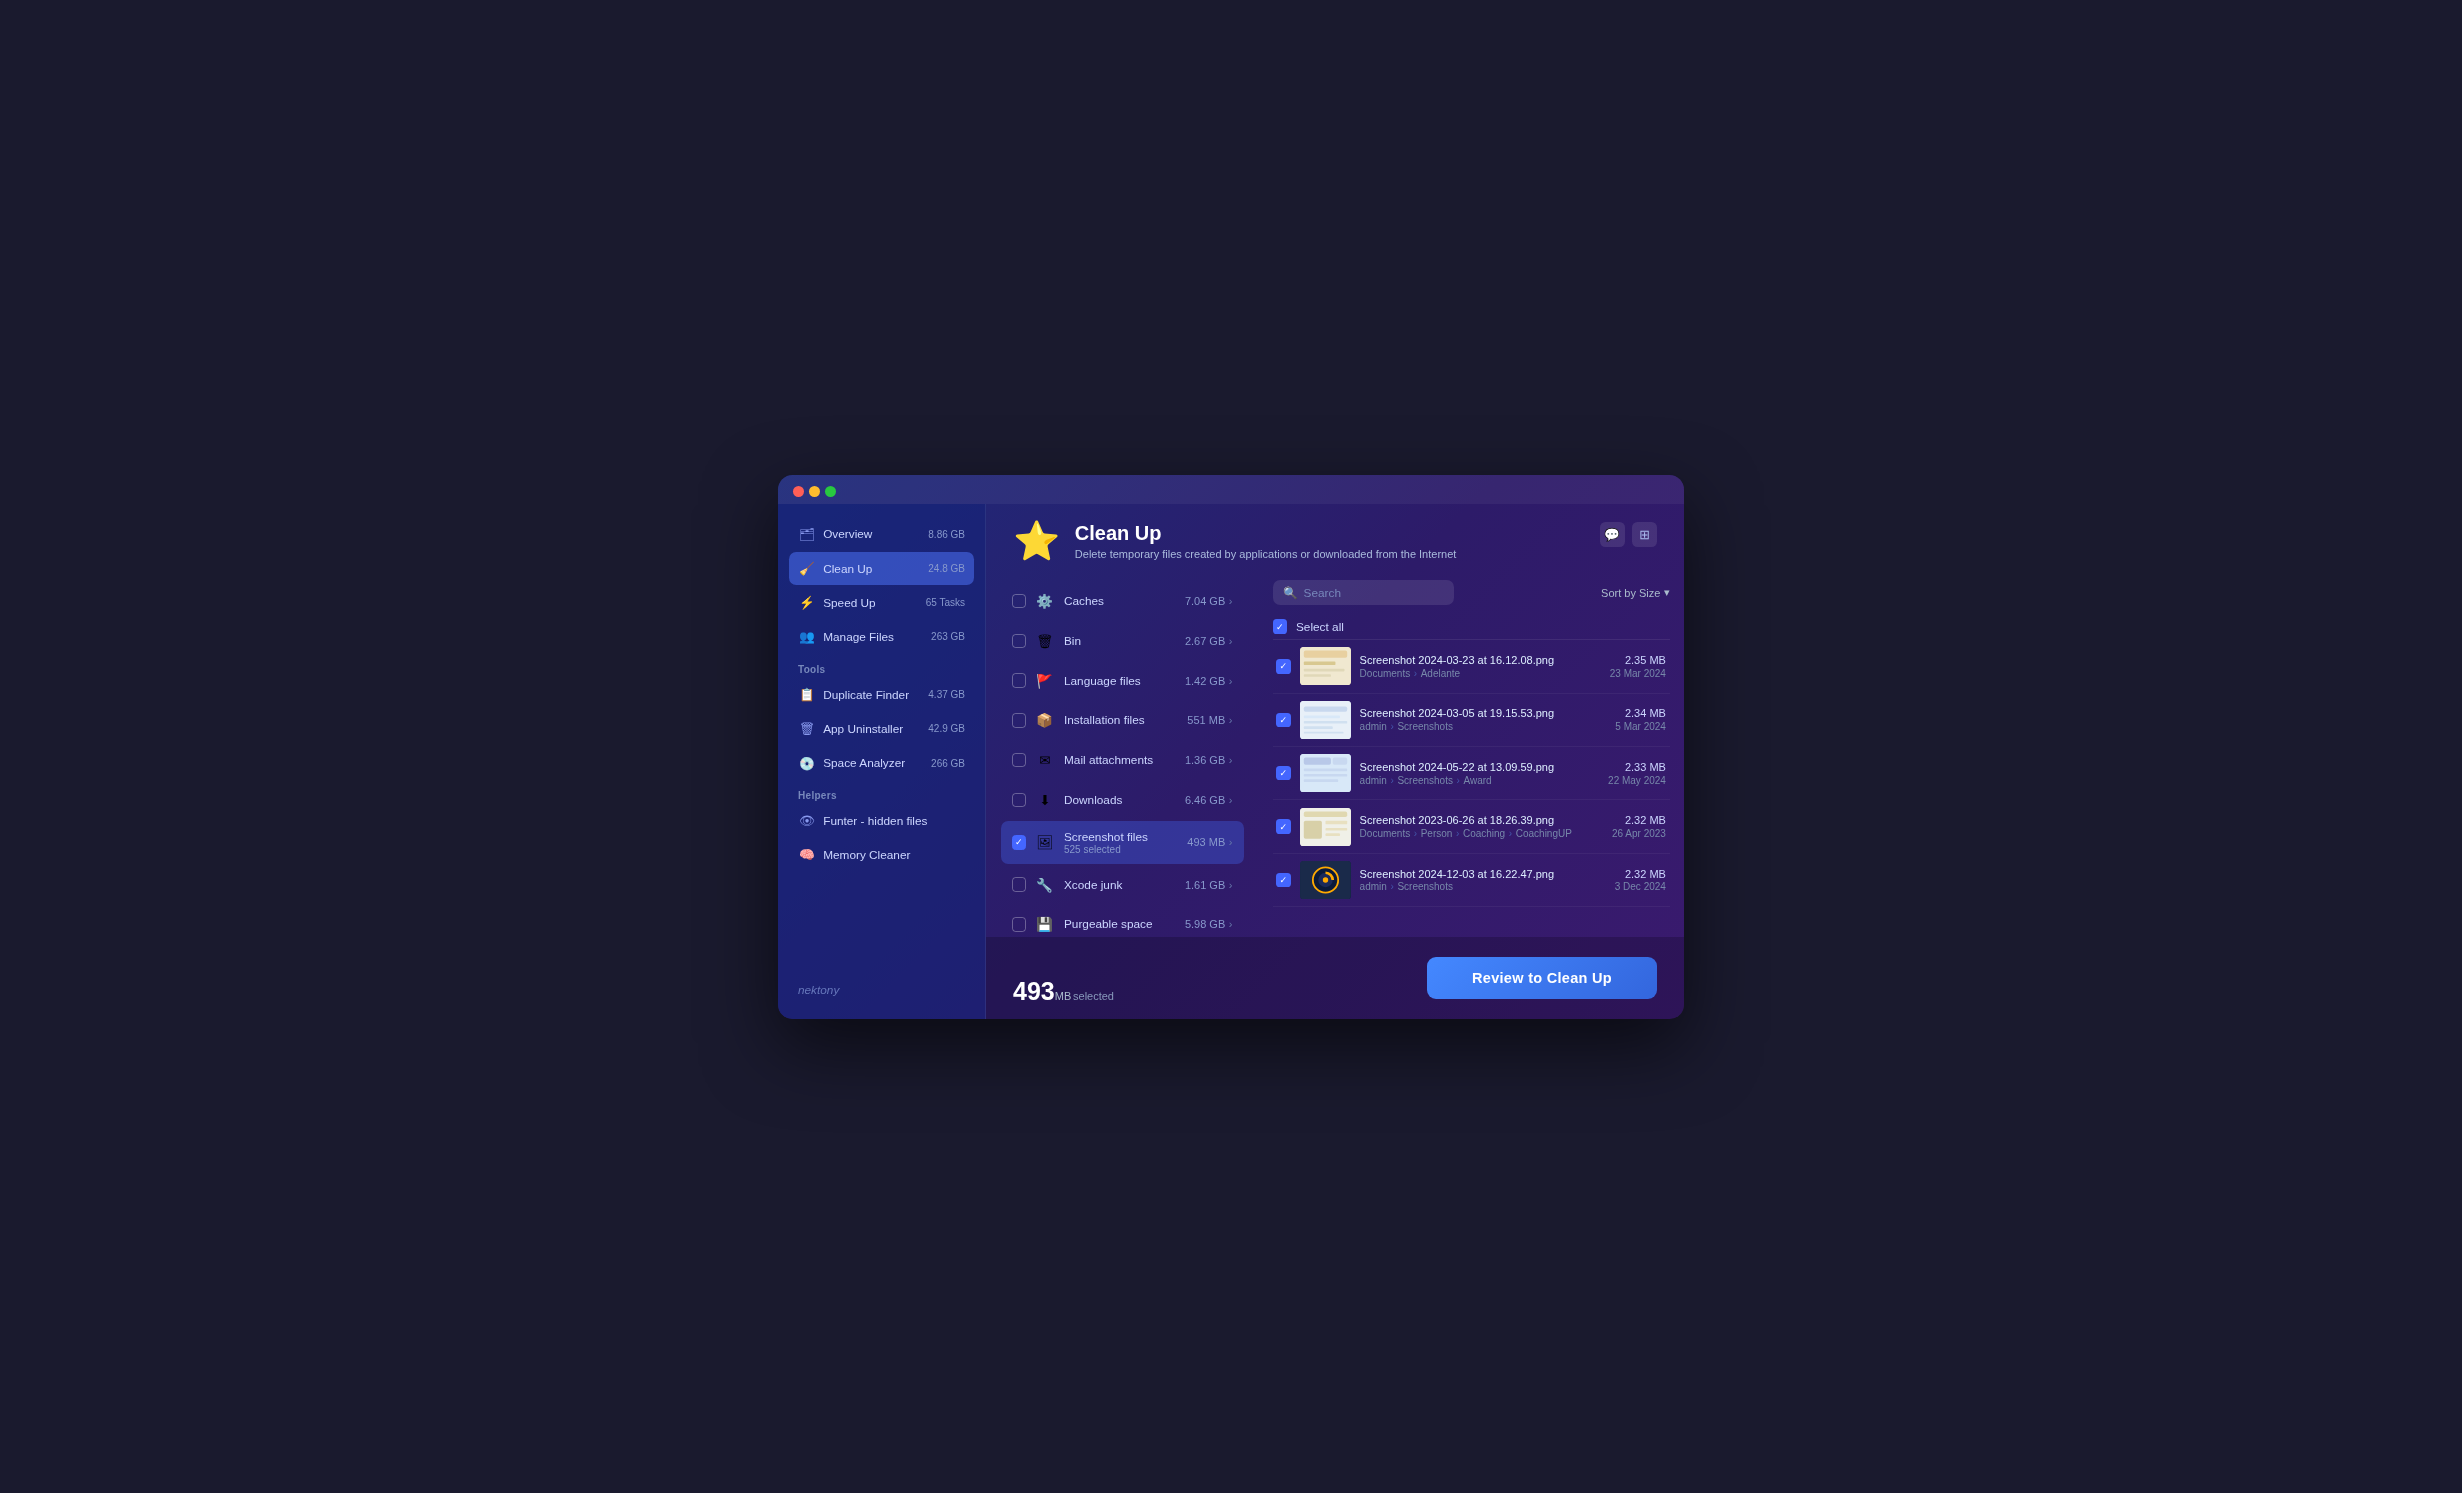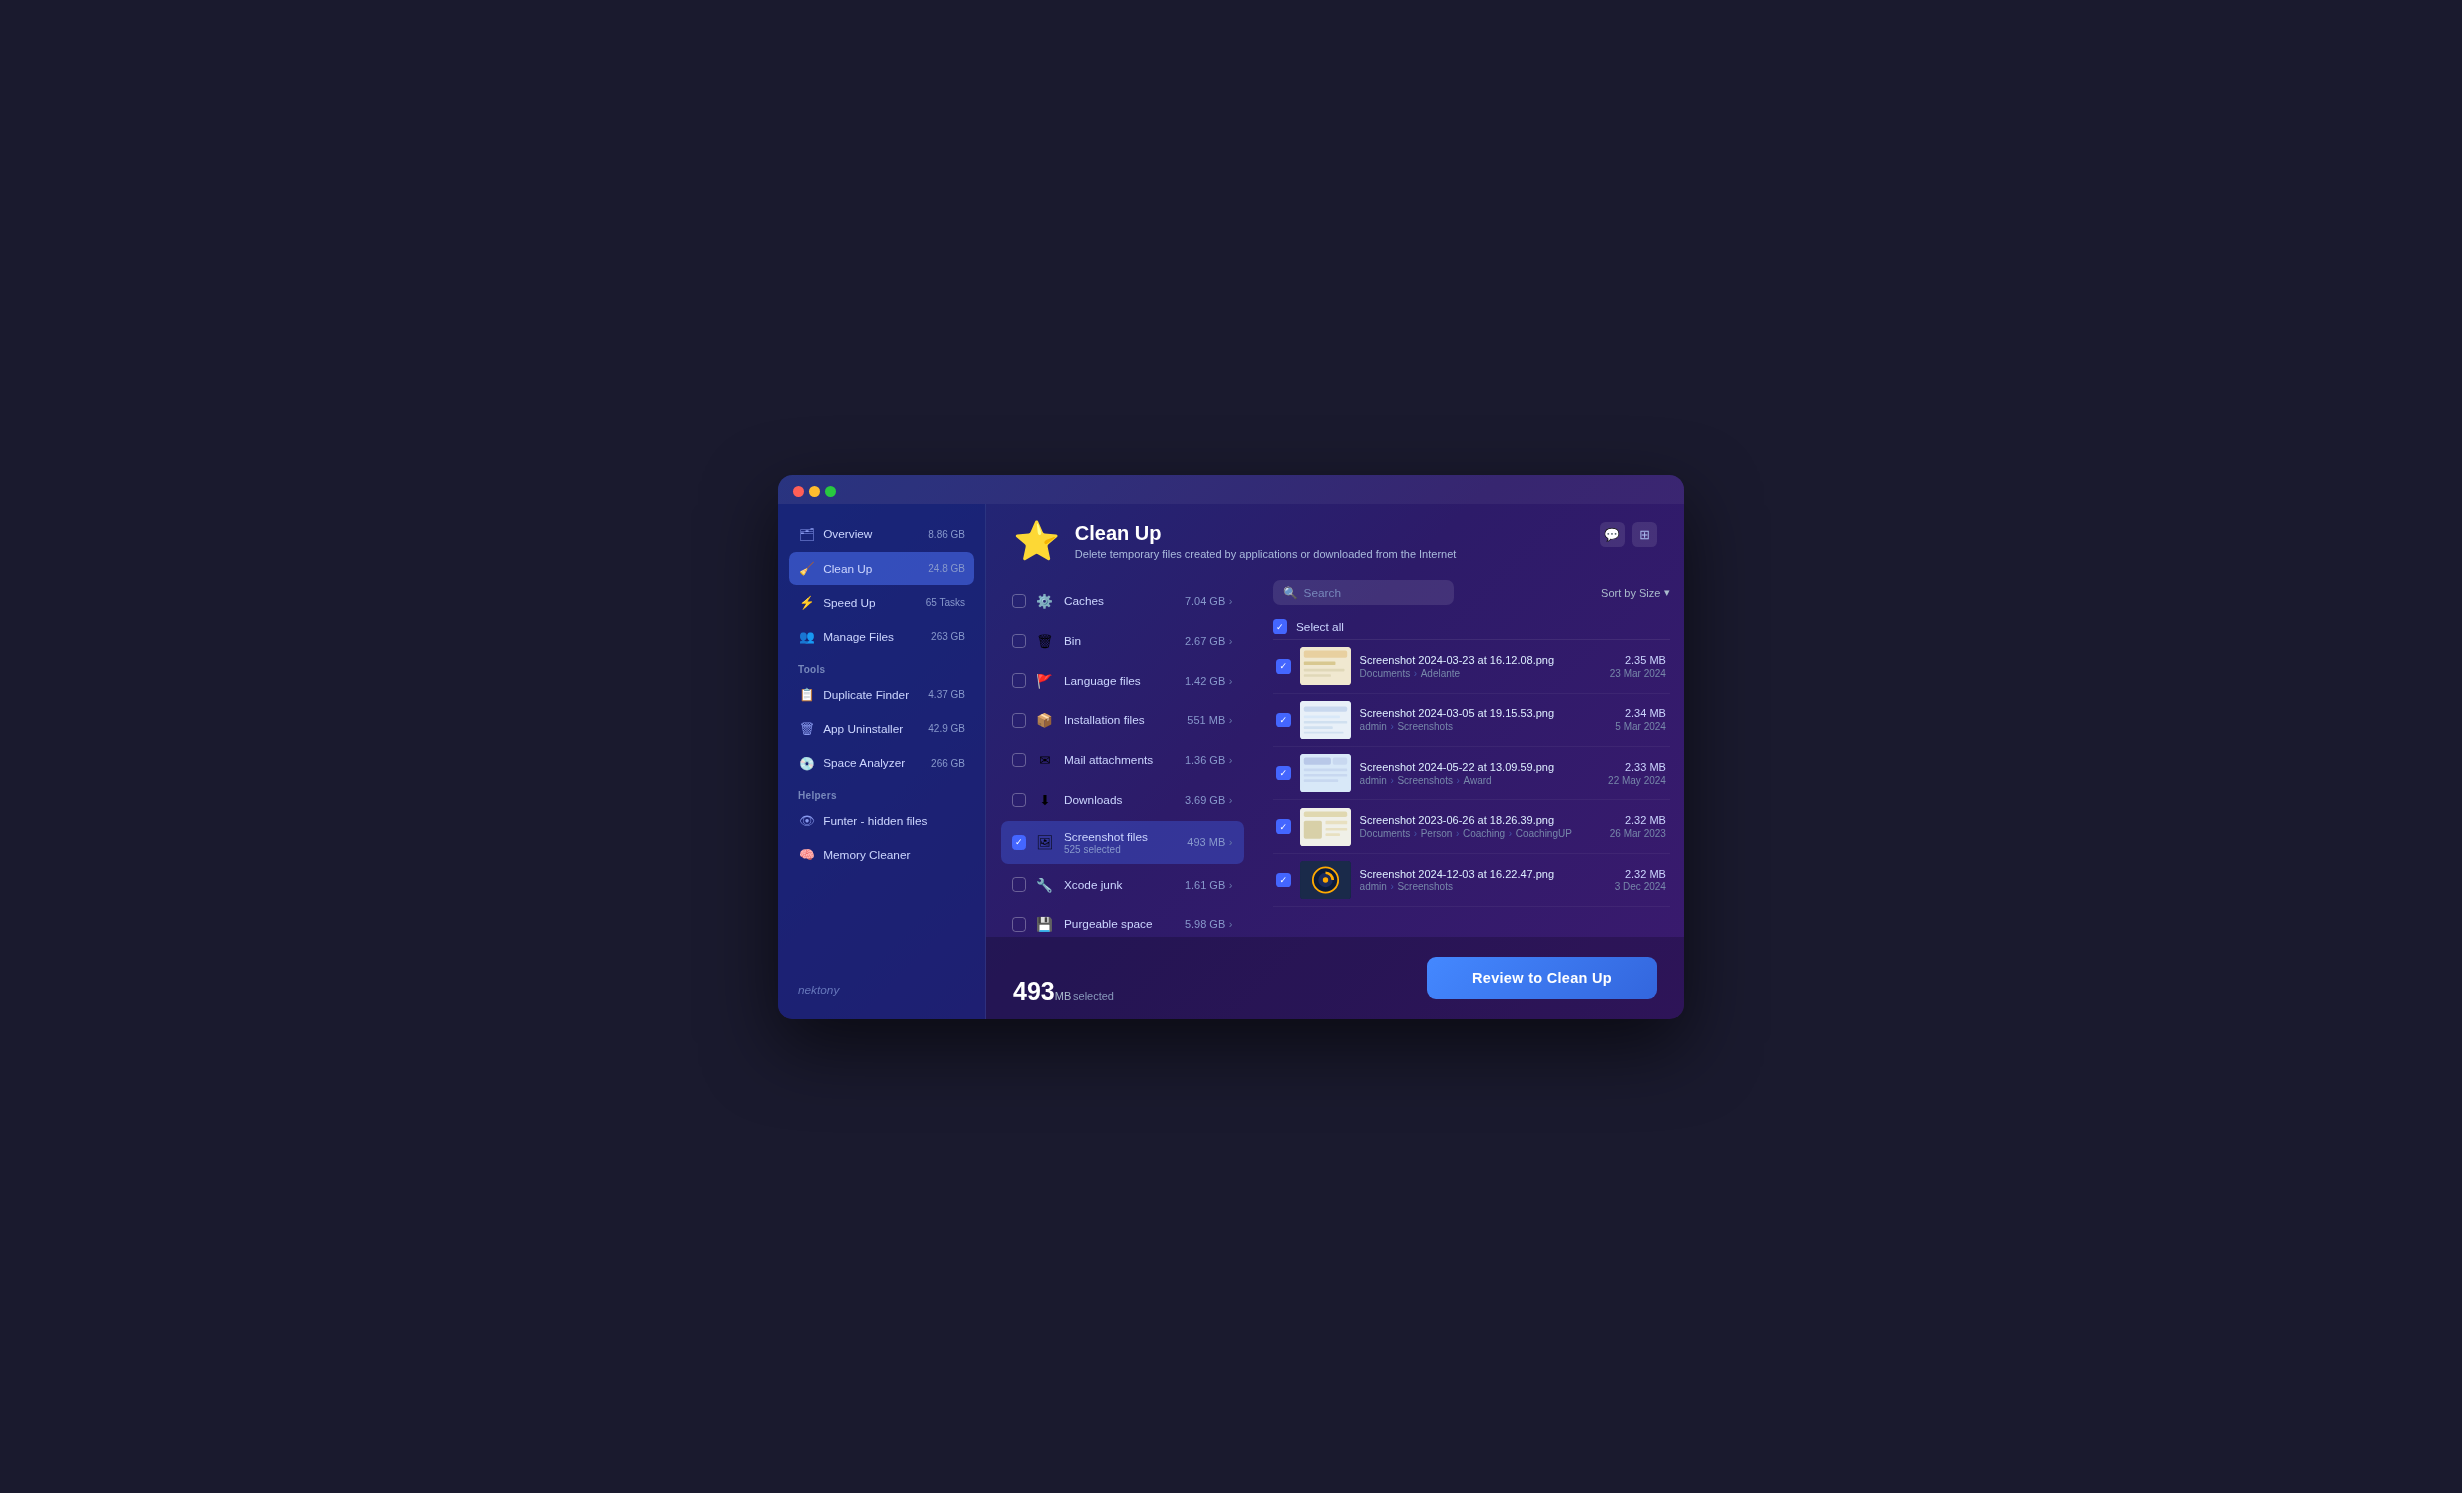--- a/index.html
+++ b/index.html
@@ -545,21 +545,21 @@
             <div class="cat-icon">✉</div>
             <span class="cat-name">Mail attachments</span>
             <span class="cat-size">1.36 GB</span>
             <span class="cat-arrow">›</span>
           </div>
 
           <div class="category-item">
             <div class="cat-checkbox"></div>
             <div class="cat-icon">⬇</div>
             <span class="cat-name">Downloads</span>
-            <span class="cat-size">3.69 GB</span>
+            <span class="cat-size">6.46 GB</span>
             <span class="cat-arrow">›</span>
           </div>
 
           <div class="category-item active">
             <div class="cat-checkbox checked"></div>
             <div class="cat-icon">🖼</div>
             <div style="flex:1">
               <div class="cat-name">Screenshot files</div>
               <div style="color:#8899cc;font-size:10px">525 selected</div>
             </div>
@@ -701,21 +701,21 @@
                   <span class="path-arrow">›</span>
                   <span>Person</span>
                   <span class="path-arrow">›</span>
                   <span>Coaching</span>
                   <span class="path-arrow">›</span>
                   <span>CoachingUP</span>
                 </div>
               </div>
               <div class="file-meta">
                 <div class="file-size">2.32 MB</div>
-                <div class="file-date">26 Mar 2023</div>
+                <div class="file-date">26 Apr 2023</div>
               </div>
             </div>
 
             <div class="file-item">
               <div class="checkbox-blue">✓</div>
               <div class="file-thumb thumb-5">
                 <svg width="51" height="38" viewBox="0 0 56 42">
                   <rect width="56" height="42" fill="#1a2a4a"></rect>
                   <circle cx="28" cy="21" r="14" fill="#0a1a3a" stroke="#ffaa00" stroke-width="2"></circle>
                   <circle cx="28" cy="21" r="8" fill="#1a2a5a"></circle>

